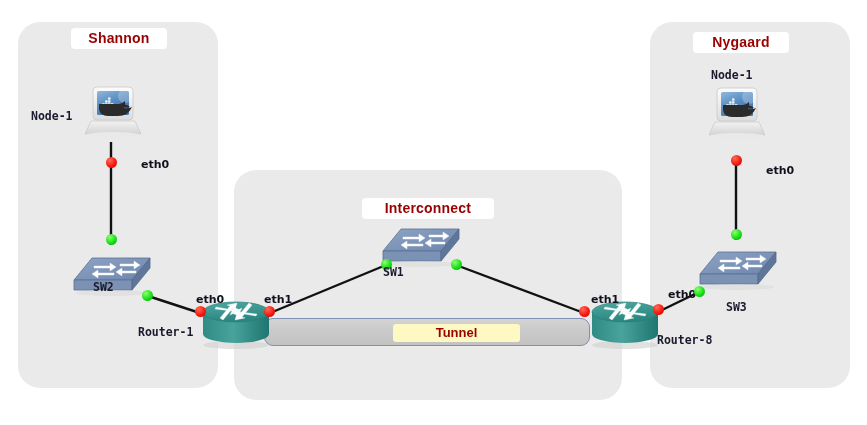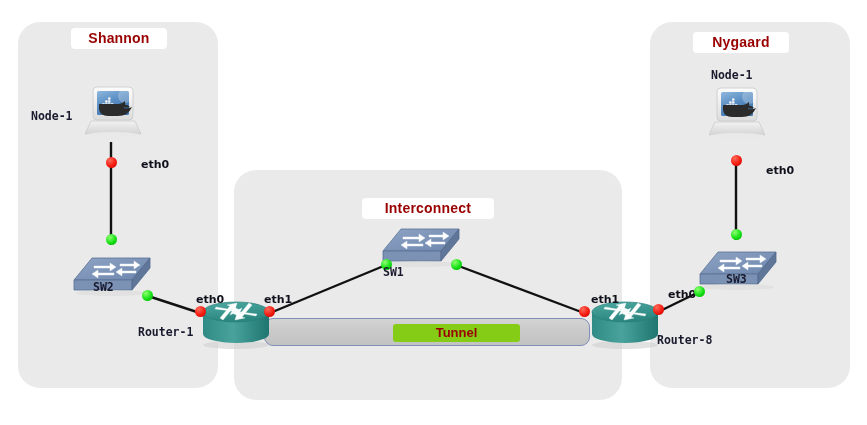--- a/index.html
+++ b/index.html
@@ -78,21 +78,21 @@
   
   .tunnel-pipe {
     position: absolute;
     background: linear-gradient(to bottom, #d4d4d4 0%, #cacaca 45%, #c2c2c2 100%);
     border: 1.5px solid #7f8fb5;
     border-radius: 9px;
     box-sizing: border-box;
   }
   .tunnel-label {
     position: absolute;
-    background: #84cc16;
+    background: #fef9c3;
     border-radius: 3px;
     color: #990000;
     font-family: "Liberation Sans", sans-serif;
     font-weight: bold;
     font-size: 13px;
     text-align: center;
     line-height: 18px;
   }
   
   .node {
@@ -301,21 +301,21 @@
       <g fill="#ffffff" stroke="#e8eef6" stroke-width="0.5">
         <polygon points="22,10 38,10 38,7 44,11 38,15 38,12 22,12"></polygon>
         <polygon points="42,19 26,19 26,22 20,18 26,14 26,17 42,17"></polygon>
         <polygon points="48,8 62,8 62,5 68,9 62,13 62,10 48,10"></polygon>
         <polygon points="64,17 50,17 50,20 44,16 50,12 50,15 64,15"></polygon>
       </g>
       <ellipse cx="40" cy="37" rx="36" ry="3" fill="#d8d8d8" opacity="0.55"></ellipse>
     </svg>
   </div>
   <div class="port green" style="left:731px; top:229px;"></div>
-  <div class="dev-label" style="left:726px; top:272px;">SW3</div>
+  <div class="dev-label" style="left:726px; top:300px;">SW3</div>
 
   <div class="dev-label" style="left:711px; top:68px;">Node-1</div>
   <div class="node" style="left:709px; top:86px;">
     <svg width="56" height="54" viewBox="0 0 56 54">
       <defs>
         <linearGradient id="lidg2" x1="0" y1="0" x2="0" y2="1">
           <stop offset="0" stop-color="#fcfcfc"></stop>
             <stop offset="1" stop-color="#dcdcdc"></stop>
         </linearGradient>
         <linearGradient id="scrg2" x1="0" y1="0" x2="0.55" y2="1">

